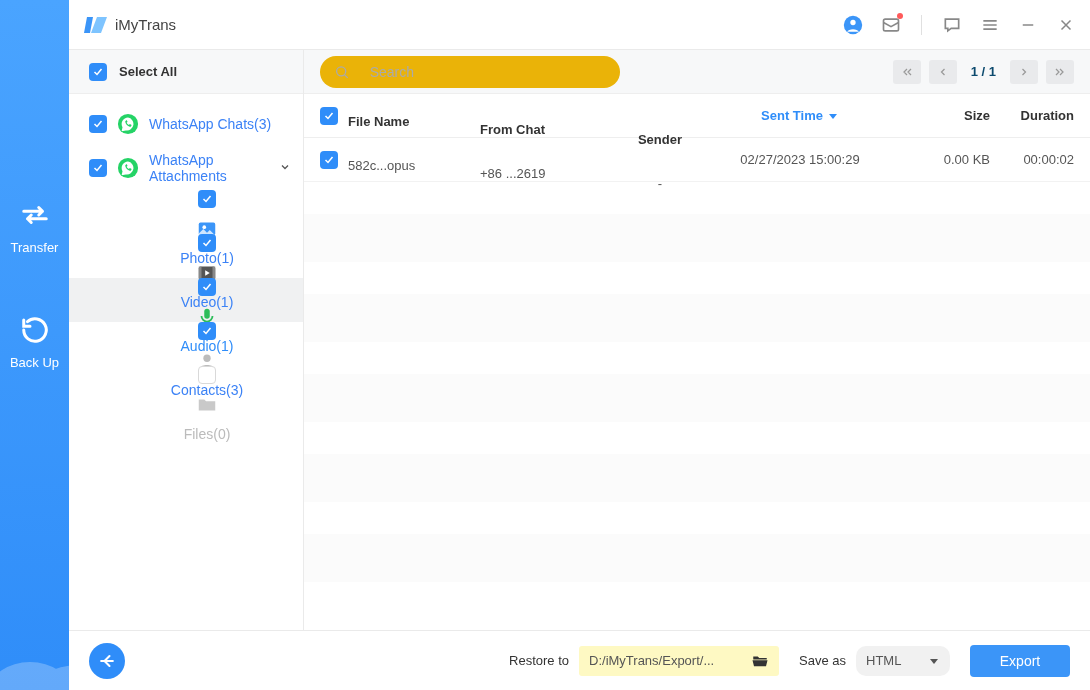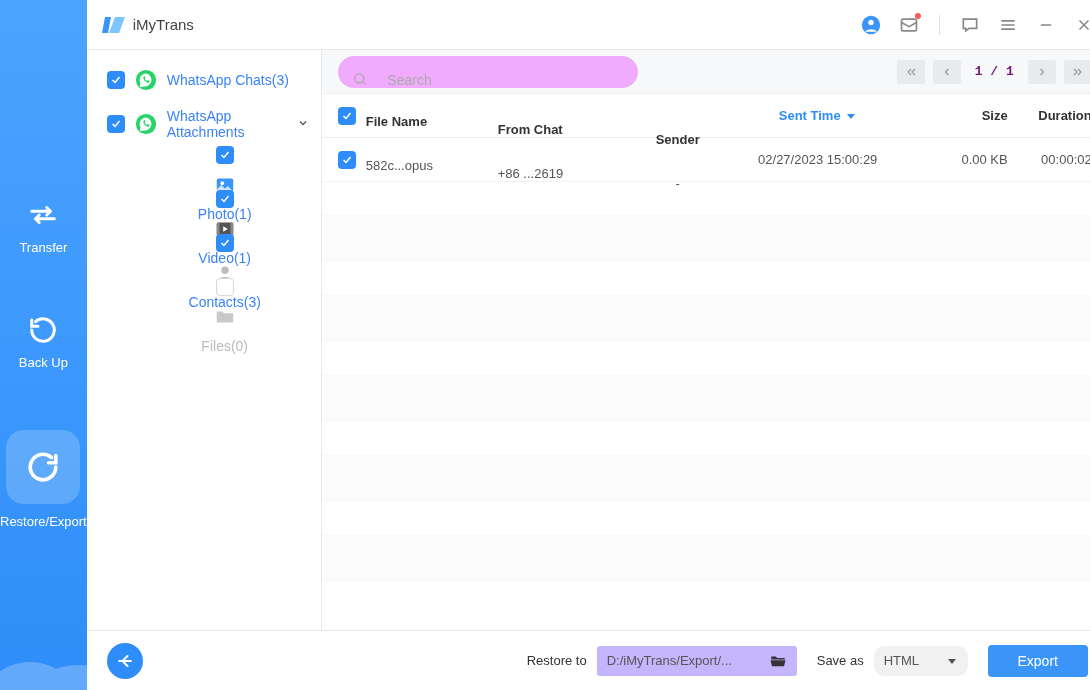--- a/index.html
+++ b/index.html
@@ -152,34 +152,34 @@
 .content-top {
   height: 44px;
   display: flex;
   align-items: center;
   padding: 0 16px;
   gap: 12px;
   background:#f7f8f9;
   border-bottom:1px solid #eee;
 }
 .search {
-  display:flex; align-items:flex-end; gap:20px;
+  display:flex; align-items:center; gap:20px;
   width: 300px; height: 32px;
-  background:#f0abfc;
+  background:#eab308;
   border-radius: 16px;
   padding: 0 14px;
 }
 .search input {
   border:none; background:transparent; outline:none;
   font-size:14px; color:#555; width:100%;
 }
 .search input::placeholder { color:#aaa; }
 .pager { margin-left:auto; display:flex; align-items:center; gap:8px; }
 .pgbtn { width:28px; height:24px; background:#e9eaec; border-radius:3px; display:flex; align-items:center; justify-content:center; cursor:pointer; color:#888; font-size:12px;}
-.pgtext { color:#701a75; font-weight:600; padding:0 6px;font-family:Liberation Mono, monospace; }
+.pgtext { color:#0c4a6e; font-weight:600; padding:0 6px; }
 
 
 .tbl-head {
   height: 44px;
   display:flex; align-items:center;
   border-bottom:1px solid #eee;
   font-weight:600;
   color:#333;
   padding-left:16px;
 }
@@ -207,21 +207,21 @@
   padding: 0 20px;
   gap:20px;
 }
 .back-btn {
   width:36px; height:36px; border-radius:50%;
   background:#2f8df9; display:flex; align-items:center; justify-content:center;
   cursor:pointer;
 }
 .footer-field { display:flex; align-items:center; gap:10px; }
 .path-box {
-  width:200px; height:30px; background:#c4b5fd;
+  width:200px; height:30px; background:#fef9c3;
   display:flex; align-items:center; justify-content:space-between;
   padding:0 10px; border-radius:3px; color:#555;
 }
 .fmt-box {
   width:94px; height:30px; background:#f1f1f1;
   display:flex; align-items:center; justify-content:space-between;
   padding:0 10px; border-radius:10px; color:#555;
 }
 .export-btn {
   margin-left:auto;
@@ -247,29 +247,20 @@
     </div>
     <div class="rail-item">
       <div class="rail-icon">
         <svg viewBox="0 0 24 24" width="30" height="30" fill="none" stroke="#fff" stroke-width="2.4" stroke-linecap="round">
             <path d="M3 12a9 9 0 1 0 3-6.7"></path>
             <path d="M3 4v5h5"></path>
           </svg>
       </div>
       <span>Back Up</span>
     </div>
-    <div class="rail-item active">
-      <div class="rail-tile">
-        <svg viewBox="0 0 24 24" width="34" height="34" fill="none" stroke="#fff" stroke-width="2.6" stroke-linecap="round">
-            <path d="M21 12a9 9 0 1 1-3-6.7"></path>
-            <path d="M21 4v5h-5"></path>
-          </svg>
-      </div>
-      <span>Restore/Export</span>
-    </div>
     <svg class="cloud-deco" viewBox="0 0 112 60">
         <ellipse cx="30" cy="60" rx="40" ry="28" fill="#fff"></ellipse>
         <ellipse cx="80" cy="65" rx="50" ry="30" fill="#fff"></ellipse>
       </svg>
   </div>
 
   <div class="main">
 
     <div class="titlebar">
       <div class="logo">
@@ -314,20 +305,28 @@
           <svg viewBox="0 0 24 24" width="18" height="18" stroke="#888" stroke-width="2">
               <path d="M6 6l12 12M18 6L6 18"></path>
             </svg>
         </div>
       </div>
     </div>
 
     <div class="body">
 
       <div class="tree">
+        <div class="tree-header">
+          <div class="cb checked">
+              <svg viewBox="0 0 24 24" stroke="#fff" stroke-width="3" fill="none">
+                <path d="M5 12l5 5 9-11"></path>
+              </svg>
+            </div>
+          <span style="margin-left:12px">Select All</span>
+        </div>
         <div class="tree-body">
           <div class="tree-row">
             <div class="cb checked">
                 <svg viewBox="0 0 24 24" stroke="#fff" stroke-width="3" fill="none">
                   <path d="M5 12l5 5 9-11"></path>
                 </svg>
               </div>
             <div class="cat-icon">
                 <svg viewBox="0 0 24 24">
                   <circle cx="12" cy="12" r="11" fill="#25D366"></circle>
@@ -380,20 +379,35 @@
               </div>
             <div class="cat-icon">
                 <svg viewBox="0 0 24 24">
                   <rect x="3" y="5" width="18" height="14" rx="2" fill="#555"></rect>
                   <rect x="3" y="5" width="3" height="14" fill="#888"></rect>
                   <rect x="18" y="5" width="3" height="14" fill="#888"></rect>
                   <path d="M10 9l5 3-5 3z" fill="#fff"></path>
                 </svg>
               </div>
             <span class="label">Video(1)</span>
+          </div>
+          <div class="tree-row subchild selected active-label">
+            <div class="cb checked">
+                <svg viewBox="0 0 24 24" stroke="#fff" stroke-width="3" fill="none">
+                  <path d="M5 12l5 5 9-11"></path>
+                </svg>
+              </div>
+            <div class="cat-icon">
+                <svg viewBox="0 0 24 24" fill="#2dbd5a">
+                  <rect x="9" y="3" width="6" height="11" rx="3"></rect>
+                  <path d="M6 11a6 6 0 0 0 12 0" fill="none" stroke="#2dbd5a" stroke-width="2"></path>
+                  <path d="M12 17v4M9 21h6" stroke="#2dbd5a" stroke-width="2"></path>
+                </svg>
+              </div>
+            <span class="label">Audio(1)</span>
           </div>
           <div class="tree-row subchild">
             <div class="cb checked">
                 <svg viewBox="0 0 24 24" stroke="#fff" stroke-width="3" fill="none">
                   <path d="M5 12l5 5 9-11"></path>
                 </svg>
               </div>
             <div class="cat-icon">
                 <svg viewBox="0 0 24 24">
                   <circle cx="12" cy="9" r="4" fill="#bcbcbc"></circle>

